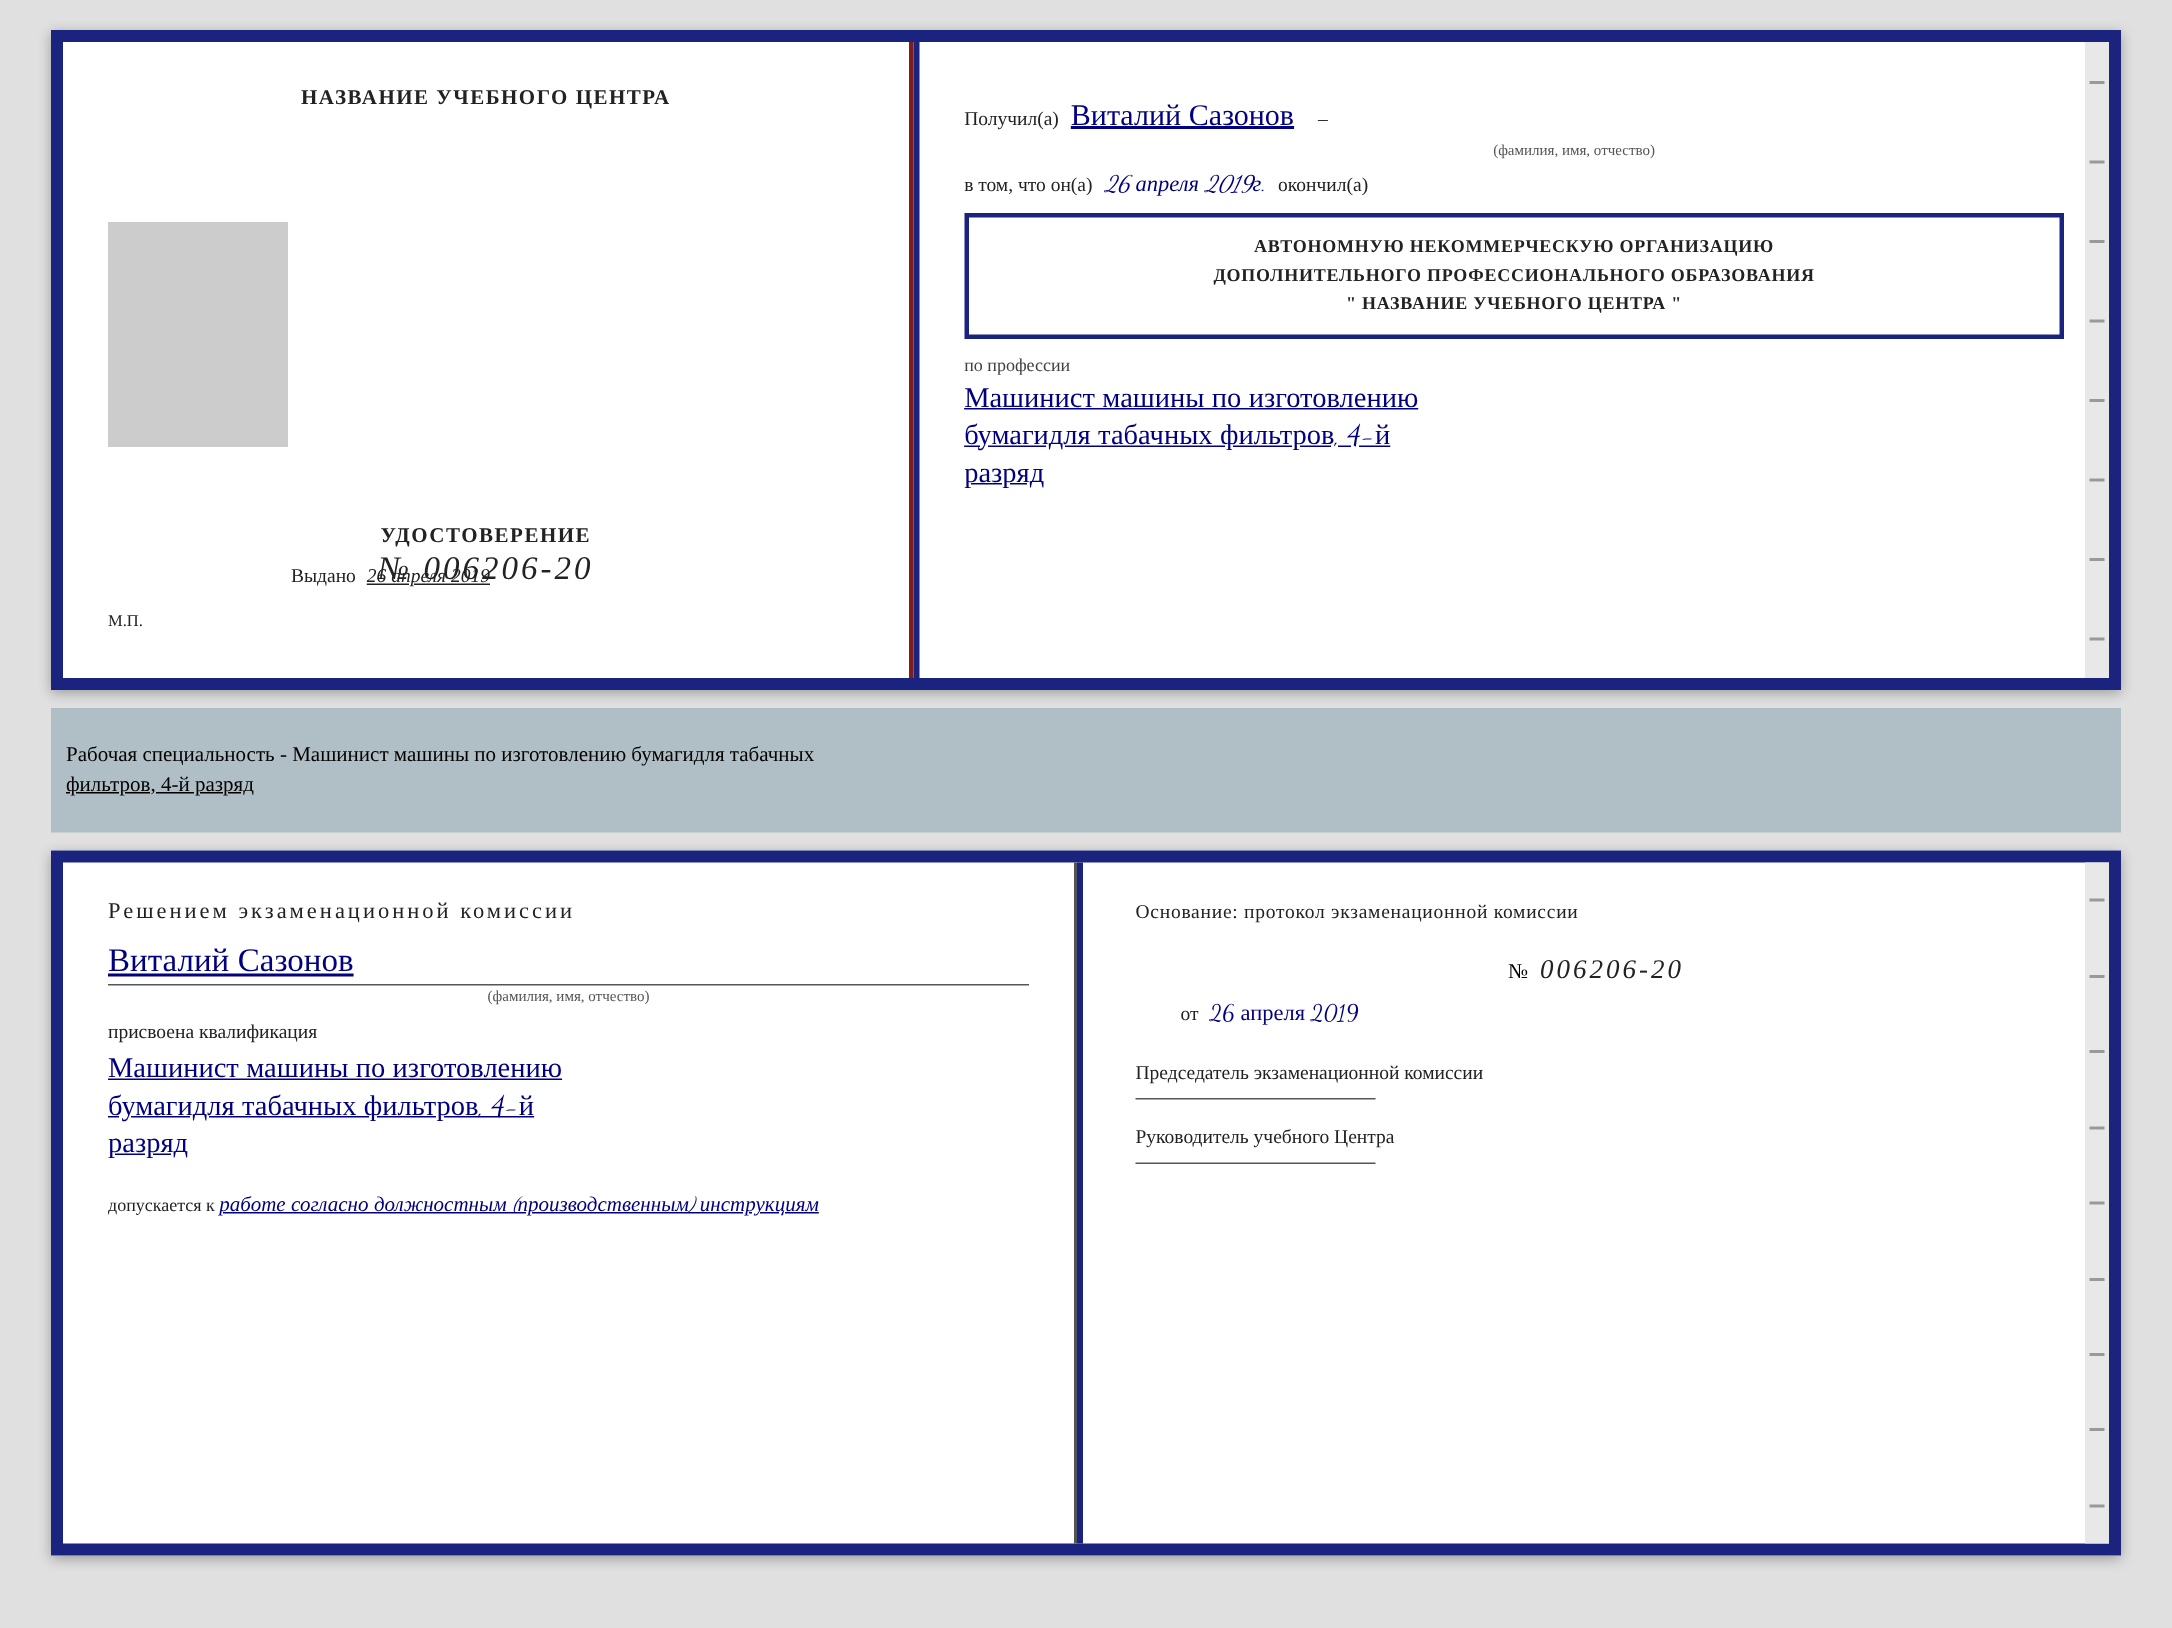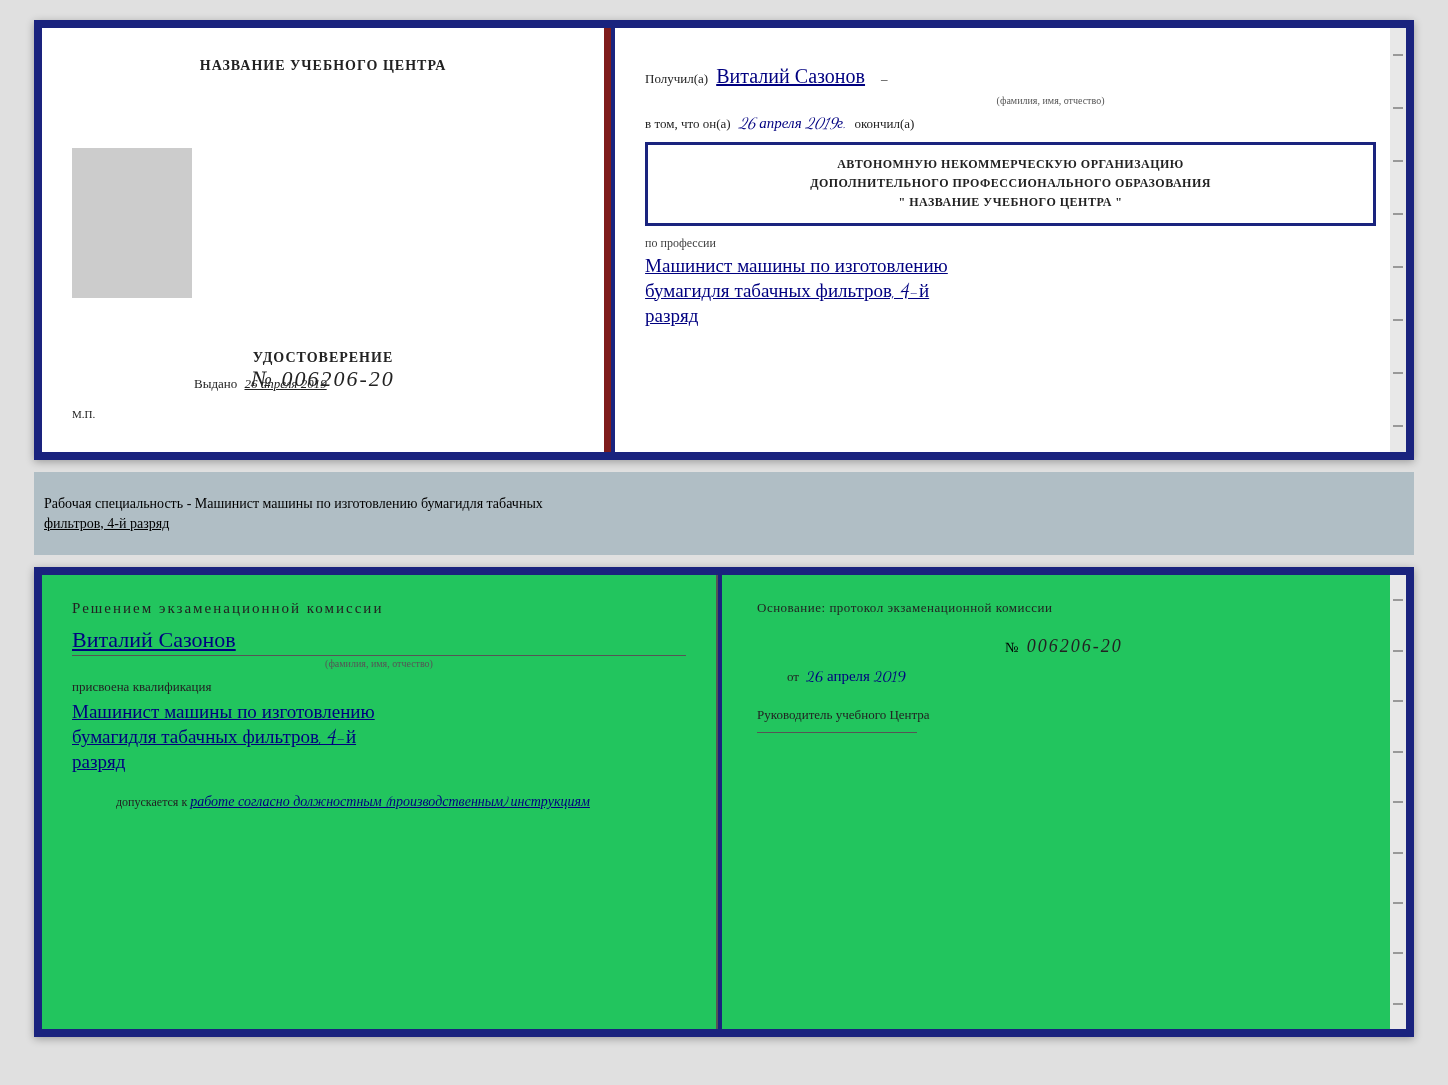--- a/index.html
+++ b/index.html
@@ -33,21 +33,21 @@
       flex-shrink: 0;
     }
 
     
     .doc-left {
       flex: 1;
       display: flex;
       flex-direction: column;
       align-items: center;
       padding: 30px 20px;
-      border-right: 7px solid #7f1d1d;
+      border-right: 3px solid #7f1d1d;
       position: relative;
     }
 
     .doc-left-title {
       font-size: 14px;
       text-align: center;
       letter-spacing: 1px;
       color: #222;
       margin-bottom: 30px;
       font-weight: bold;
@@ -198,21 +198,21 @@
       text-decoration: underline;
       color: #000;
     }
 
     
     .document-bottom {
       display: flex;
       width: 1380px;
       height: 470px;
       border: 8px solid #1a237e;
-      background: #22c55e;
+      background: #ffffff;
       position: relative;
       box-shadow: 0 2px 8px rgba(0,0,0,0.3);
     }
 
     .bottom-left {
       flex: 1;
       padding: 25px 30px;
       border-right: 2px solid #555;
     }
 
@@ -249,21 +249,20 @@
     .qualification-text {
       font-size: 13px;
       color: #222;
       margin: 10px 0 6px 0;
     }
 
     .allowed-line {
       font-size: 12px;
       color: #222;
       margin-top: 20px;
-      margin-left: 44px;
     }
 
     .allowed-value {
       font-style: italic;
       text-decoration: underline;
       font-family: 'Dancing Script', cursive, 'Brush Script MT', cursive;
       font-size: 14px;
       color: #000080;
     }
 
@@ -430,20 +429,24 @@
     <div class="number-block">
       <span style="font-size:14px;">№</span>
       <span class="number-value" style="margin-left:4px;">006206-20</span>
     </div>
 
     <div class="from-line">
       <span>от</span>
       <span class="from-date" style="margin-left:4px;">26 апреля 2019</span>
     </div>
 
+    <div class="chairman-block">
+      <div>Председатель экзаменационной комиссии</div>
+      <div class="signature-line"></div>
+    </div>
 
     <div class="director-block">
       <div>Руководитель учебного Центра</div>
       <div class="signature-line"></div>
     </div>
 
     <div class="edge-dashes">
       <div class="edge-dash"></div>
       <div class="edge-dash"></div>
       <div class="edge-dash"></div>

